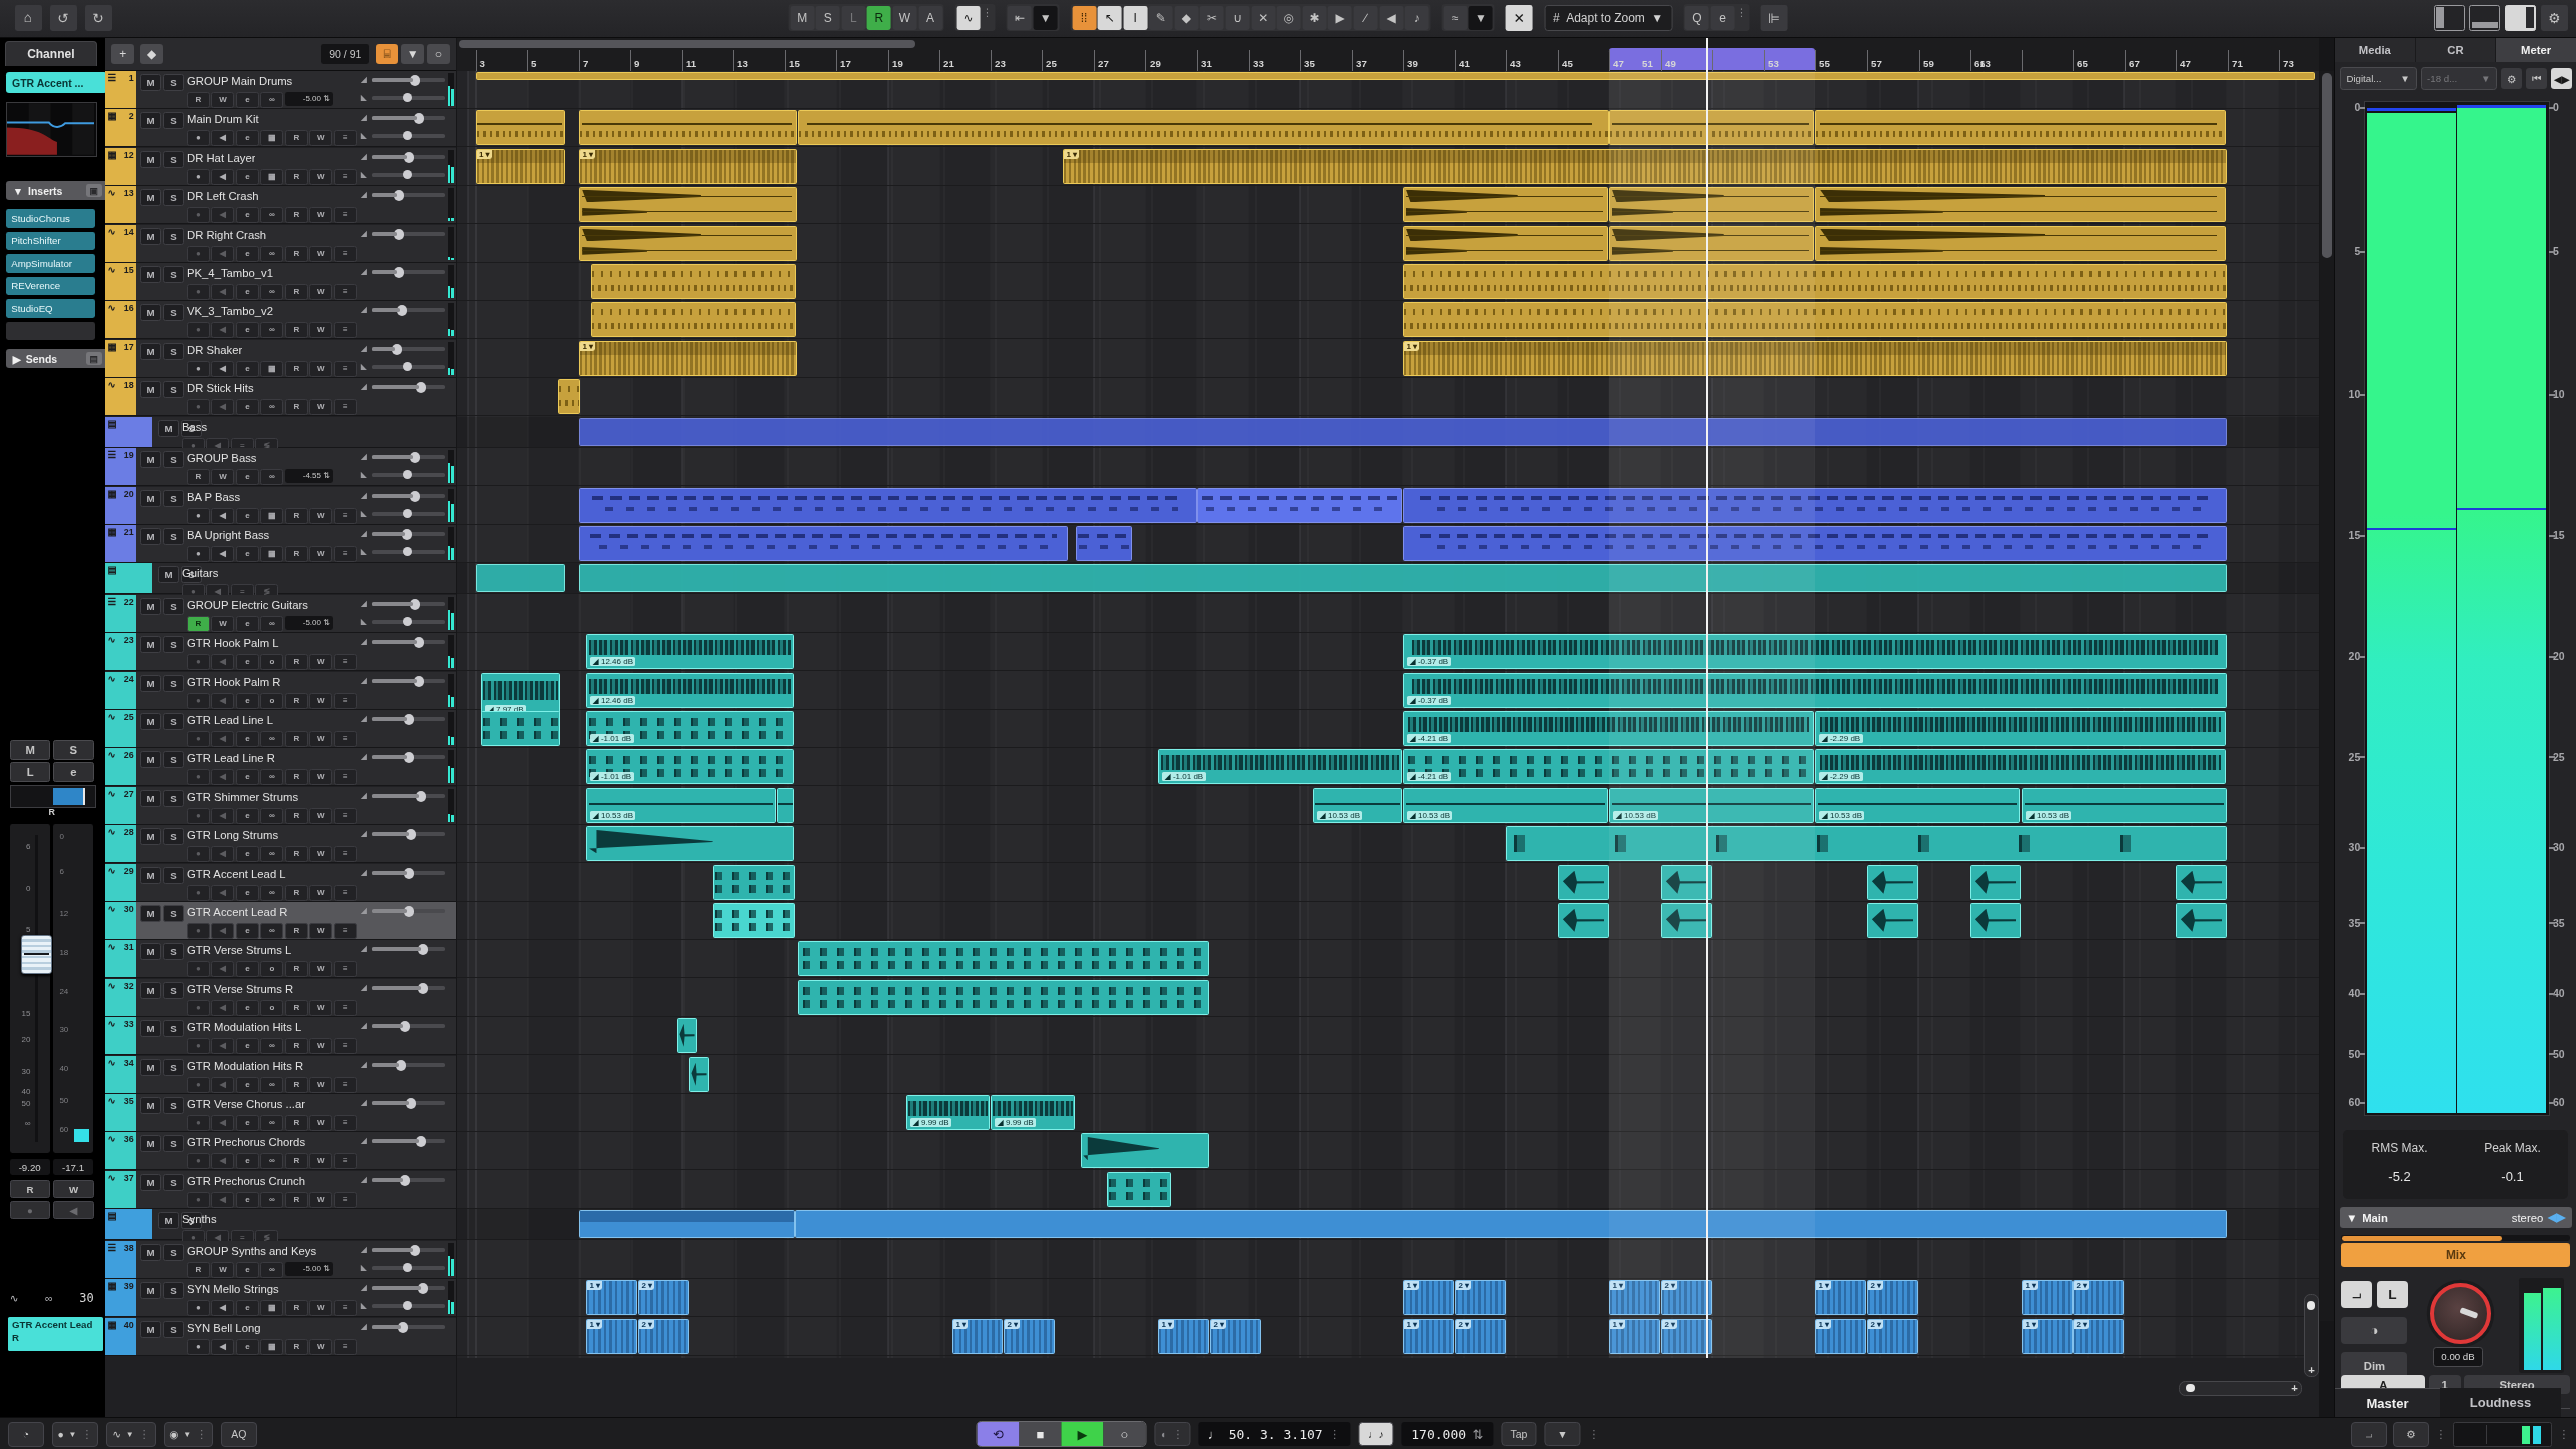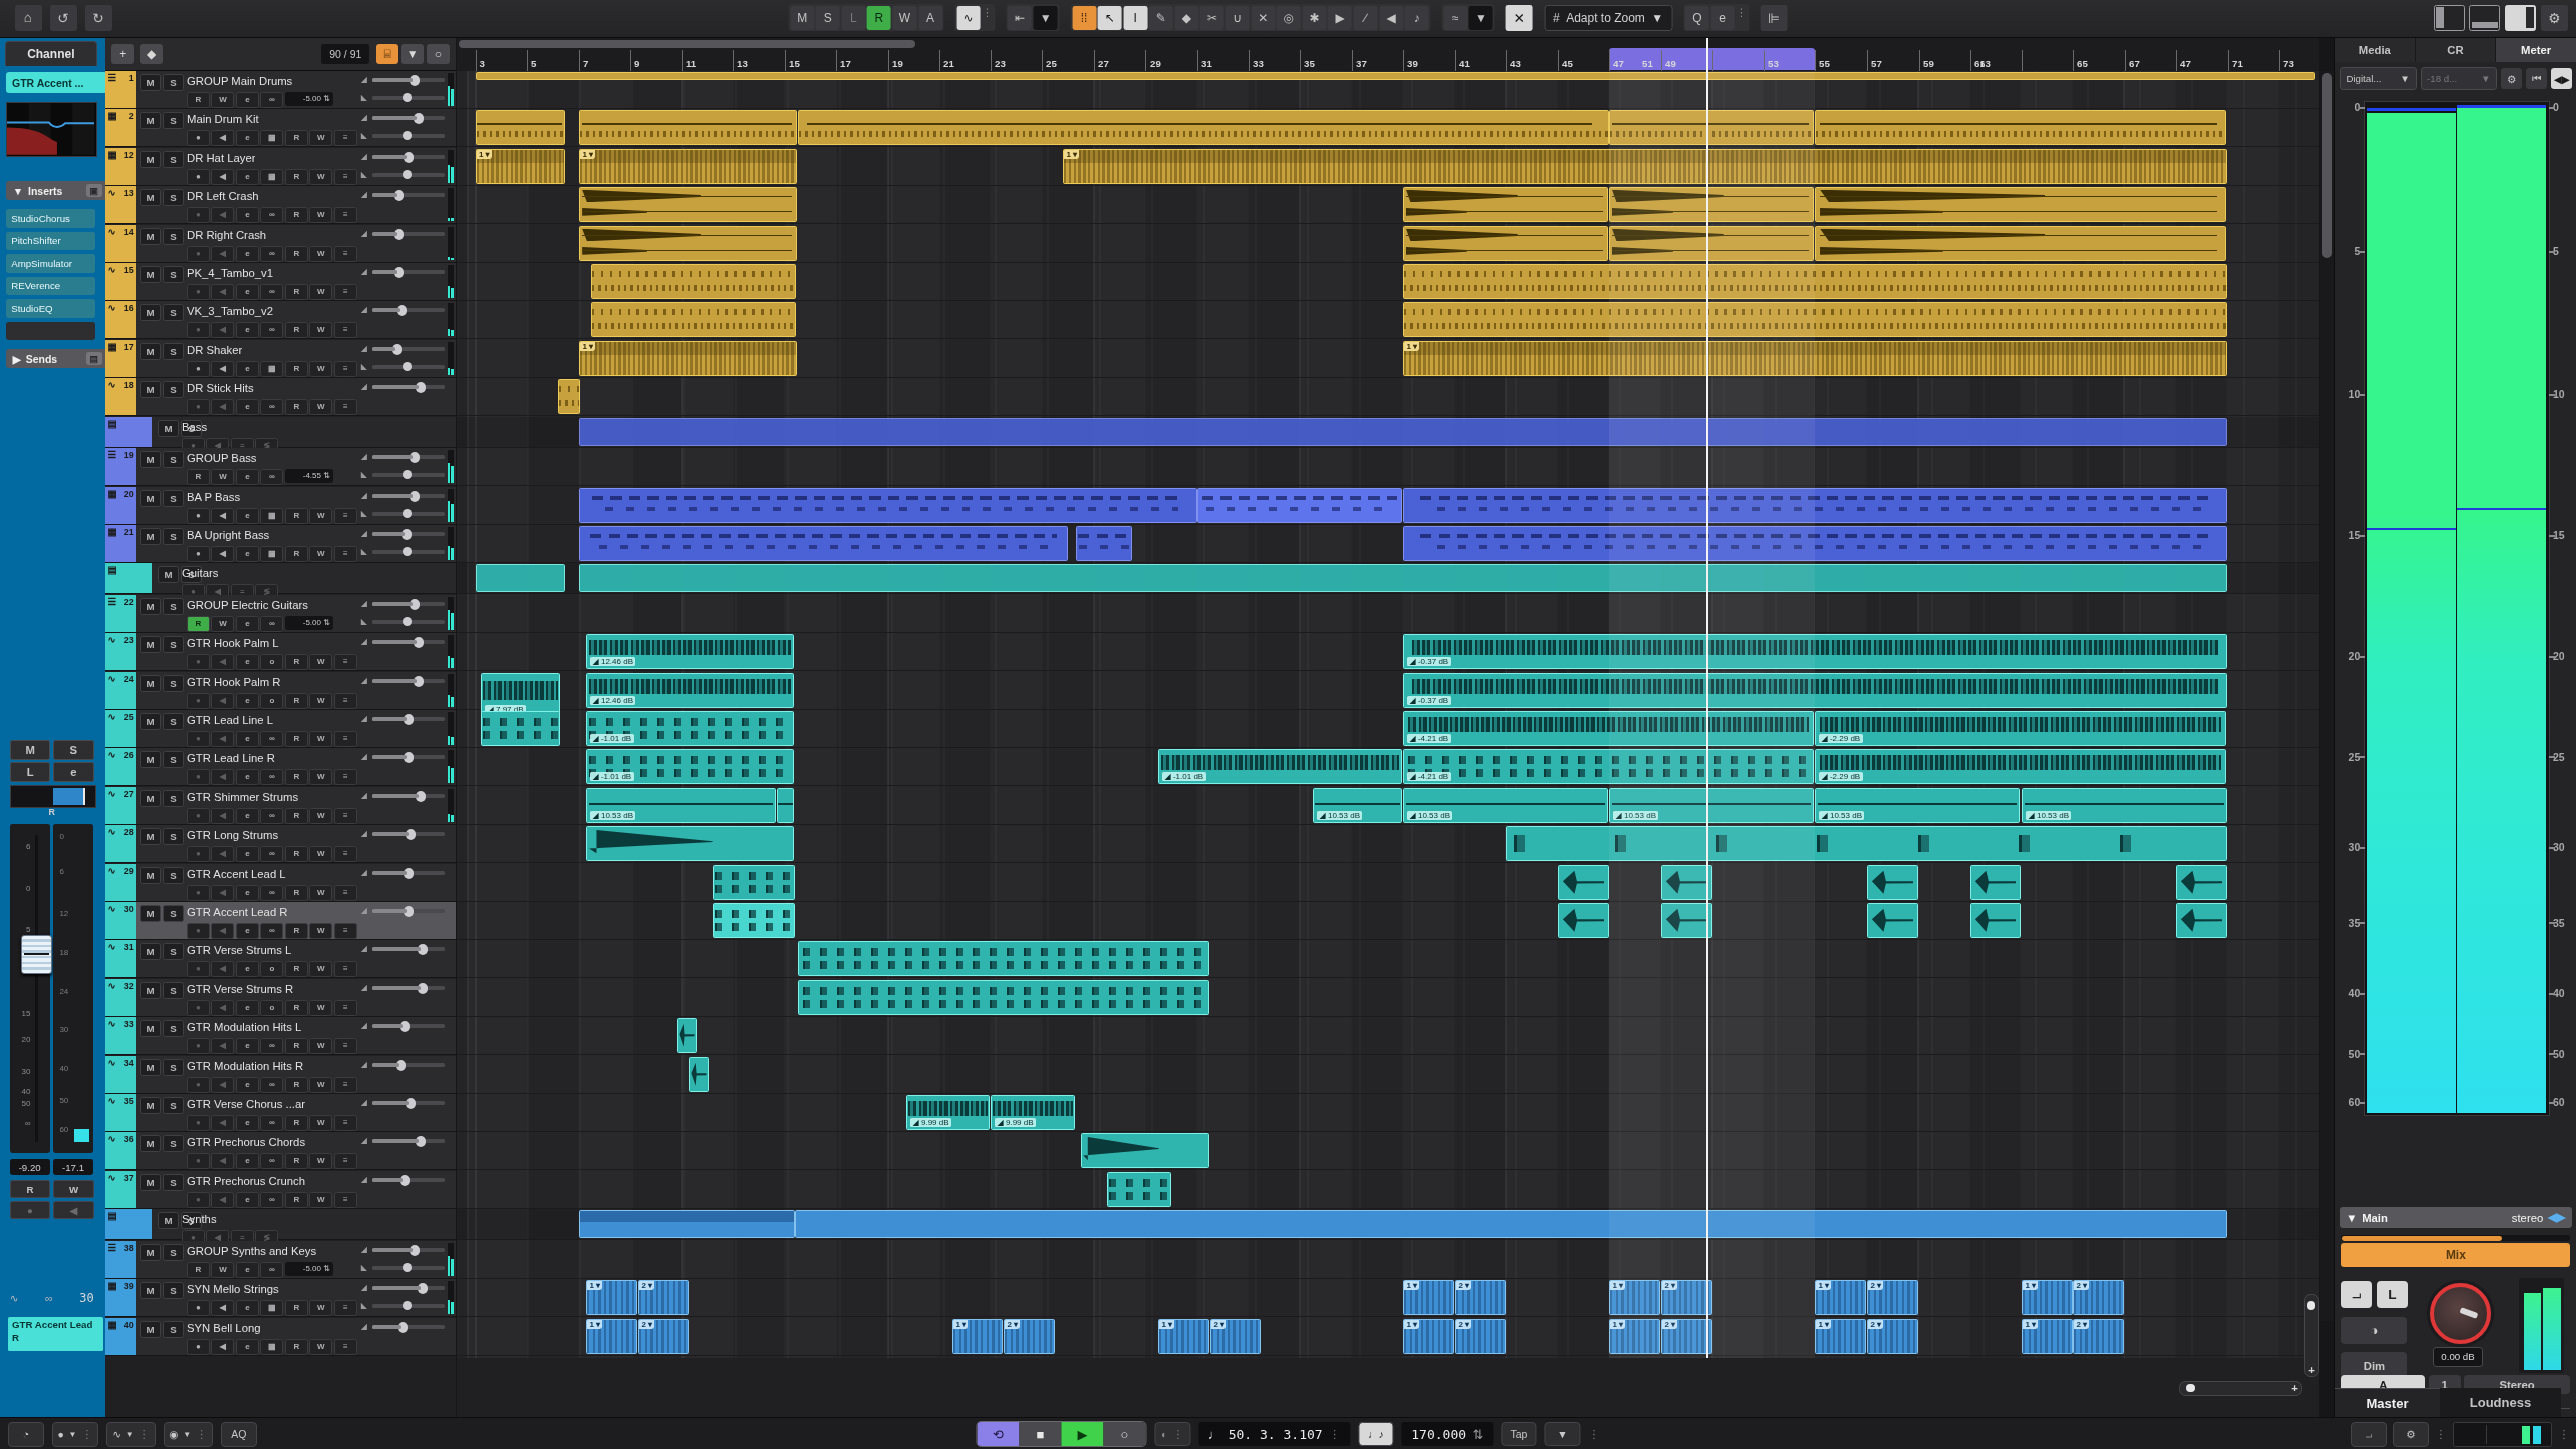--- a/index.html
+++ b/index.html
@@ -26,21 +26,21 @@
          height:24px;padding:0 8px;font-size:12px;color:#d2d2d2;}
   .dots3{color:#8a8a8e;font-size:10.5px;letter-spacing:0.8px;}
   .zonebtn{width:29px;height:24px;border:1.6px solid #9a9a9e;border-radius:2.4px;position:relative;background:#242427;}
   .zonebtn .fillL{position:absolute;left:1.6px;top:1.6px;bottom:1.6px;width:8px;background:#9a9a9e;}
   .zonebtn .fillB{position:absolute;left:1.6px;right:1.6px;bottom:1.6px;height:6.4px;background:#9a9a9e;}
   .zonebtn .fillR{position:absolute;right:1.6px;top:1.6px;bottom:1.6px;width:8px;background:#4a4a4e;}
   .zonebtn.on{background:#d8d8d8;border-color:#d8d8d8;}
   .zonebtn.on .fillR{background:#2a2a2d;}
 
   
-  #inspector{left:0;top:38px;width:105px;height:1379px;background:#0369a1;border-right:0.8px solid #0c0c0d;}
+  #inspector{left:0;top:38px;width:105px;height:1379px;background:#000000;border-right:0.8px solid #0c0c0d;}
   #insp-tab{left:4.8px;top:3.2px;width:90px;height:24px;background:#2e2e31;border:0.8px solid #434347;border-bottom:none;
             border-radius:4px 4px 0 0;display:flex;align-items:center;justify-content:center;color:#e2e2e2;font-size:12px;font-weight:bold;}
   #insp-title{left:6.4px;top:34px;width:89px;height:21px;background:#49e0d8;color:#093534;border-radius:3.2px;
               display:flex;align-items:center;padding:0 5.6px;font-weight:bold;font-size:10.5px;white-space:nowrap;overflow:hidden;}
   #eqcurve{left:6.4px;top:64px;width:89px;height:53px;background:#0a0a0b;border:0.8px solid #3a3a3d;}
   .secthdr{left:6.4px;width:89px;height:19.3px;background:#58585c;border-radius:3.2px;display:flex;align-items:center;
            padding:0 6.4px;color:#f0f0f0;font-weight:bold;font-size:10.5px;gap:4.8px;}
   .secthdr .hicon{margin-left:auto;background:#76767a;border-radius:2.4px;width:16px;height:13px;font-size:8.9px;
            display:flex;align-items:center;justify-content:center;color:#2a2a2d;}
   #inserts-list{left:6.4px;top:171px;width:89px;display:flex;flex-direction:column;gap:4px;}
@@ -1994,20 +1994,26 @@
           <div class="bmlab" style="left: -24px; top: 946px; text-align: right; width: 19.3px;">50</div>
           <div class="bmlab" style="left: 188px; top: 946px;">50</div>
           <div class="bmtick" style="left: -6.4px; top: 951px;"></div>
           <div class="bmtick" style="left: 184px; top: 951px;"></div>
           <div class="bmlab" style="left: -24px; top: 994px; text-align: right; width: 19.3px;">60</div>
           <div class="bmlab" style="left: 188px; top: 994px;">60</div>
           <div class="bmtick" style="left: -6.4px; top: 1000px;"></div>
           <div class="bmtick" style="left: 184px; top: 1000px;"></div>
         </div>
     </div>
+    <div id="rmsbox" class="abs">
+      <div class="rmscol" style="left:0">RMS Max.</div>
+      <div class="rmscol" style="left:113px">Peak Max.</div>
+      <div class="rmsval" style="left:0">-5.2</div>
+      <div class="rmsval" style="left:113px">-0.1</div>
+    </div>
     <div id="mainhdr" class="abs">
       <span>▼</span>
       <span>Main</span>
       <span style="margin-left:auto;font-weight:normal">stereo</span>
       <span style="color:#5ab0f0">◀▶</span>
     </div>
     <div id="mixprog" class="abs">
         <div class="f"></div>
       </div>
     <div id="mixbtn" class="abs">Mix</div>

